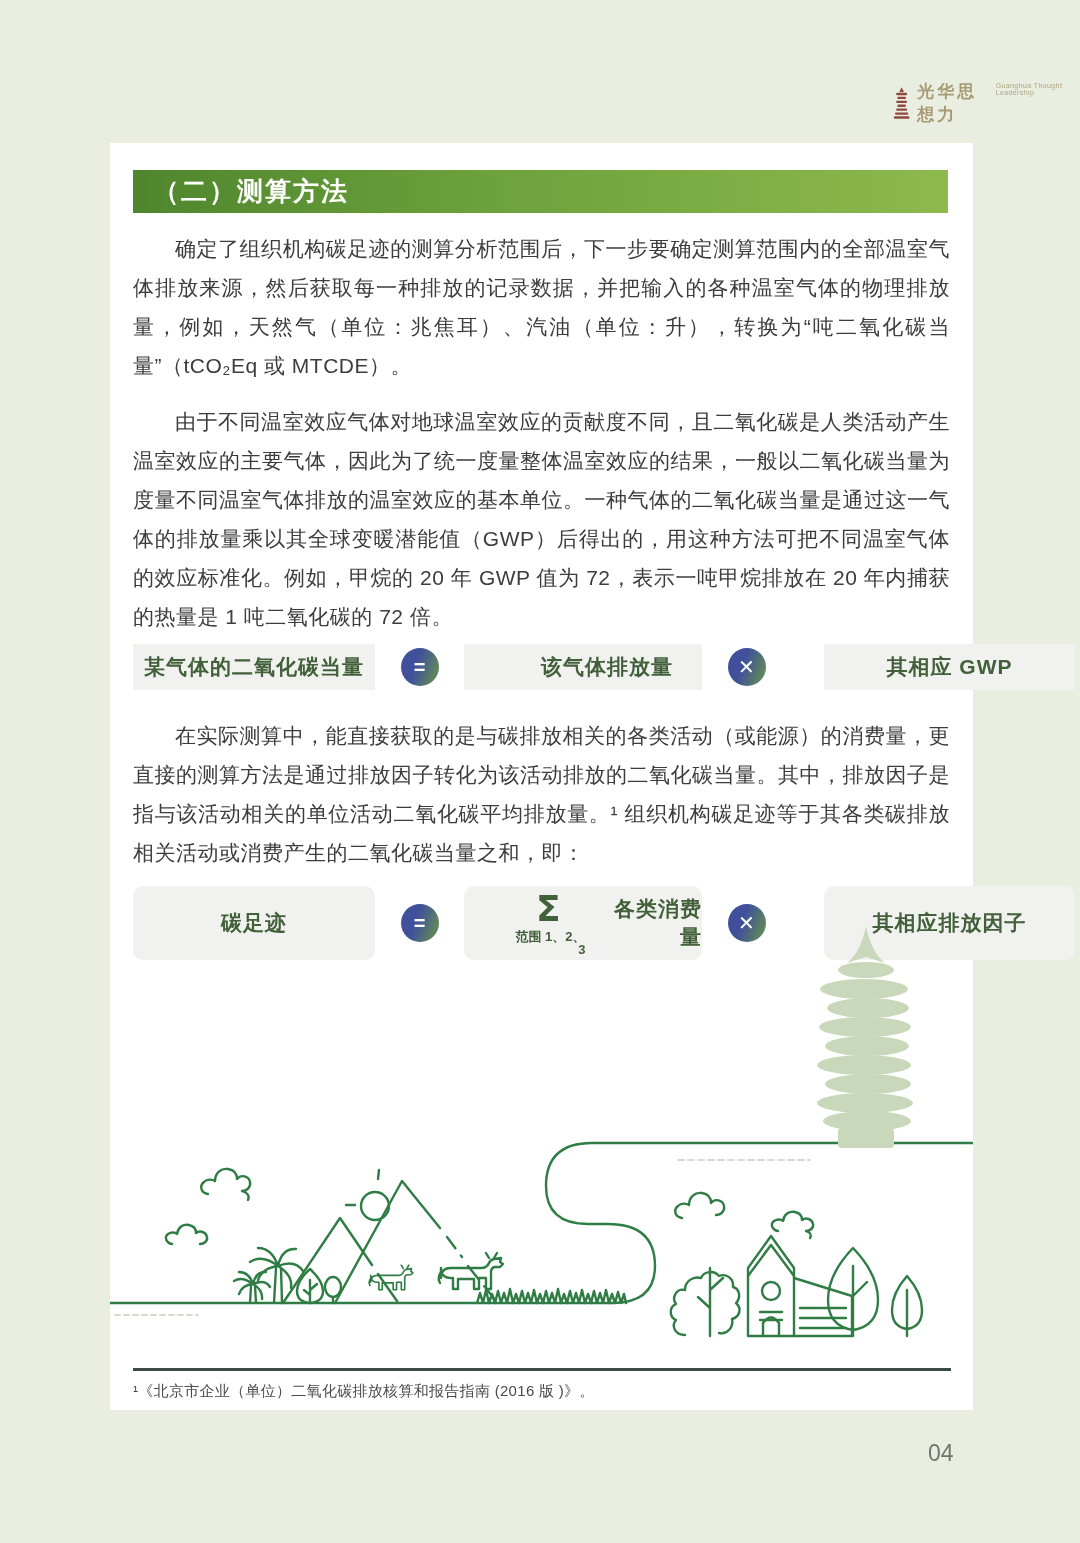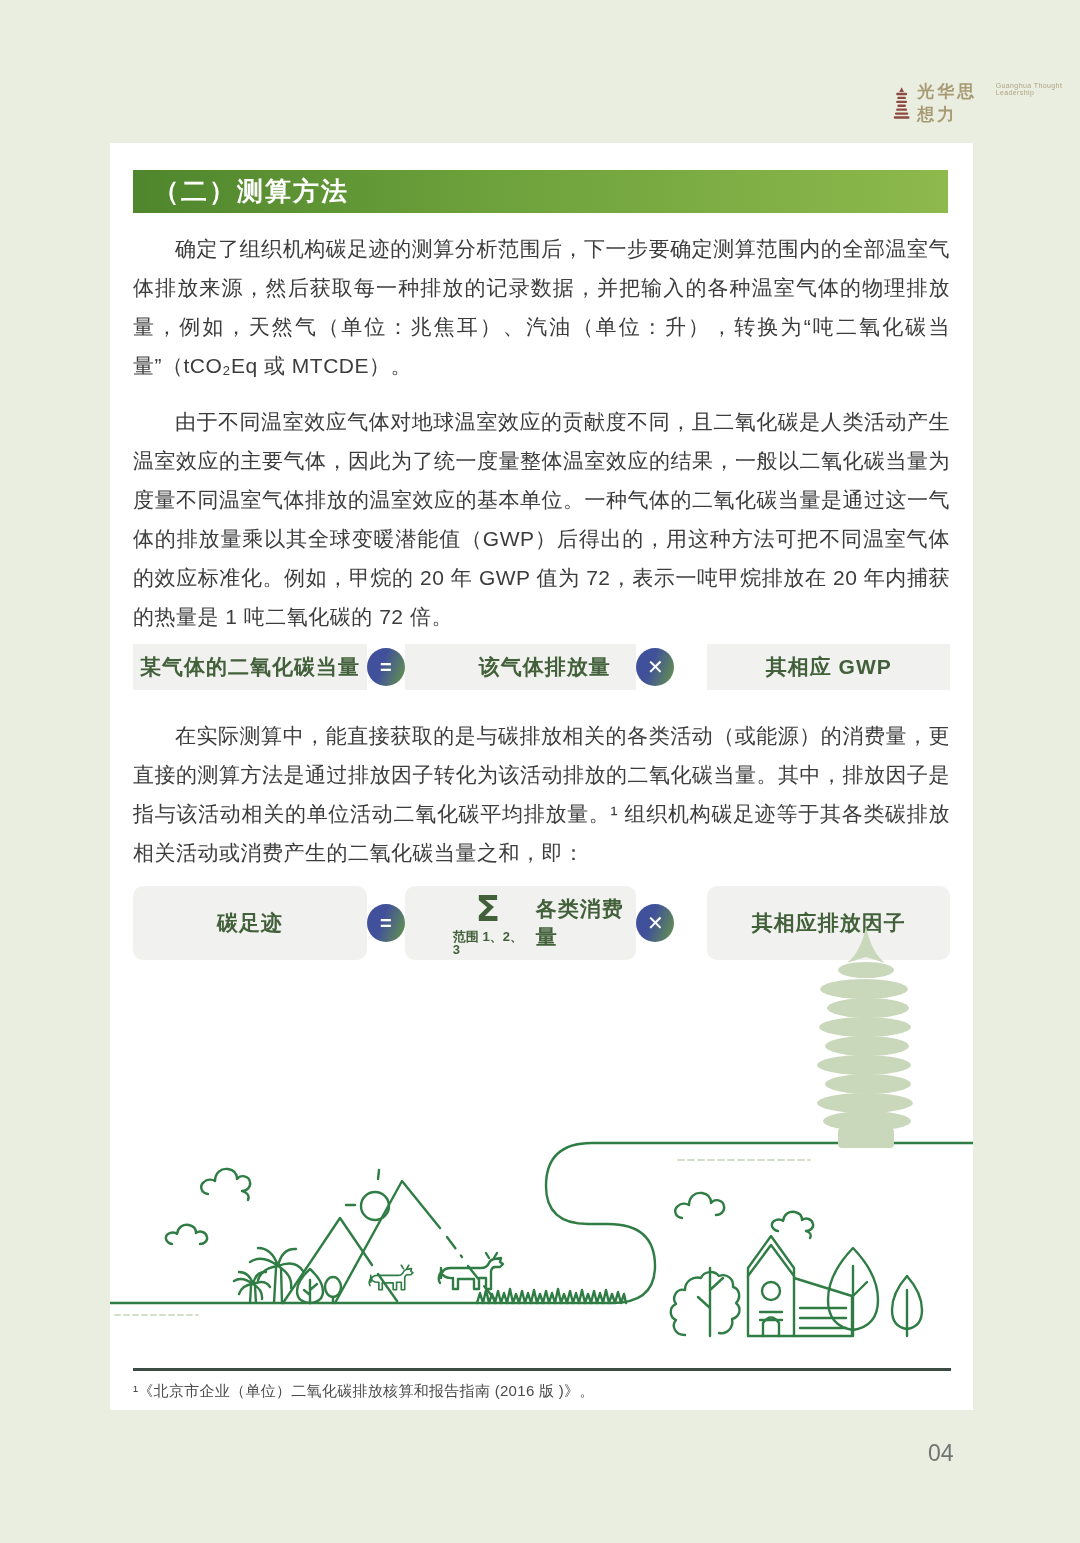--- a/index.html
+++ b/index.html
@@ -30,29 +30,29 @@
     line-height:43px; padding-left:20px;
   }
   .para {
     width:817px; font-size:21px; line-height:39px; letter-spacing:.5px;
     text-align:justify; text-indent:2em; color:#3c3c3c;
   }
   .p1 { margin-top:16px; }
   .p2 { margin-top:17px; }
   .p3 { margin-top:26px; }
   
-  .formula { width:817px; display:flex; align-items:center; justify-content:space-between; }
+  .formula { width:942px; display:flex; align-items:center; justify-content:space-between; }
   .f1 { margin-top:8px; height:46px; }
   .f2 { margin-top:14px; height:74px; }
   .fbox {
     background:#f1f1ef; height:100%;
     display:flex; align-items:center; justify-content:center;
     color:#42603a; font-weight:bold; font-size:21px; letter-spacing:1px;
   }
-  .f2 .fbox { border-radius:10px; }
+  .f2 .fbox { border-radius:10px;text-align:right; }
   .w1 { width:242px; } .w2 { width:238px;padding-left:48px; } .w3 { width:251px;margin-left:33px; }
   .op {
     width:38px; height:38px; border-radius:50%;
     background:linear-gradient(110deg,#40509b 40%,#679747 100%);
     color:#fff; font-weight:bold; font-size:20px;
     display:flex; align-items:center; justify-content:center; flex:0 0 auto;
   }
   .sigma-wrap { display:flex; align-items:center; gap:12px; }
   .sigma-col { display:flex; flex-direction:column; align-items:center; line-height:1; }
   .sigma { font-size:36px; font-weight:bold; font-family:"DejaVu Sans",sans-serif; }

